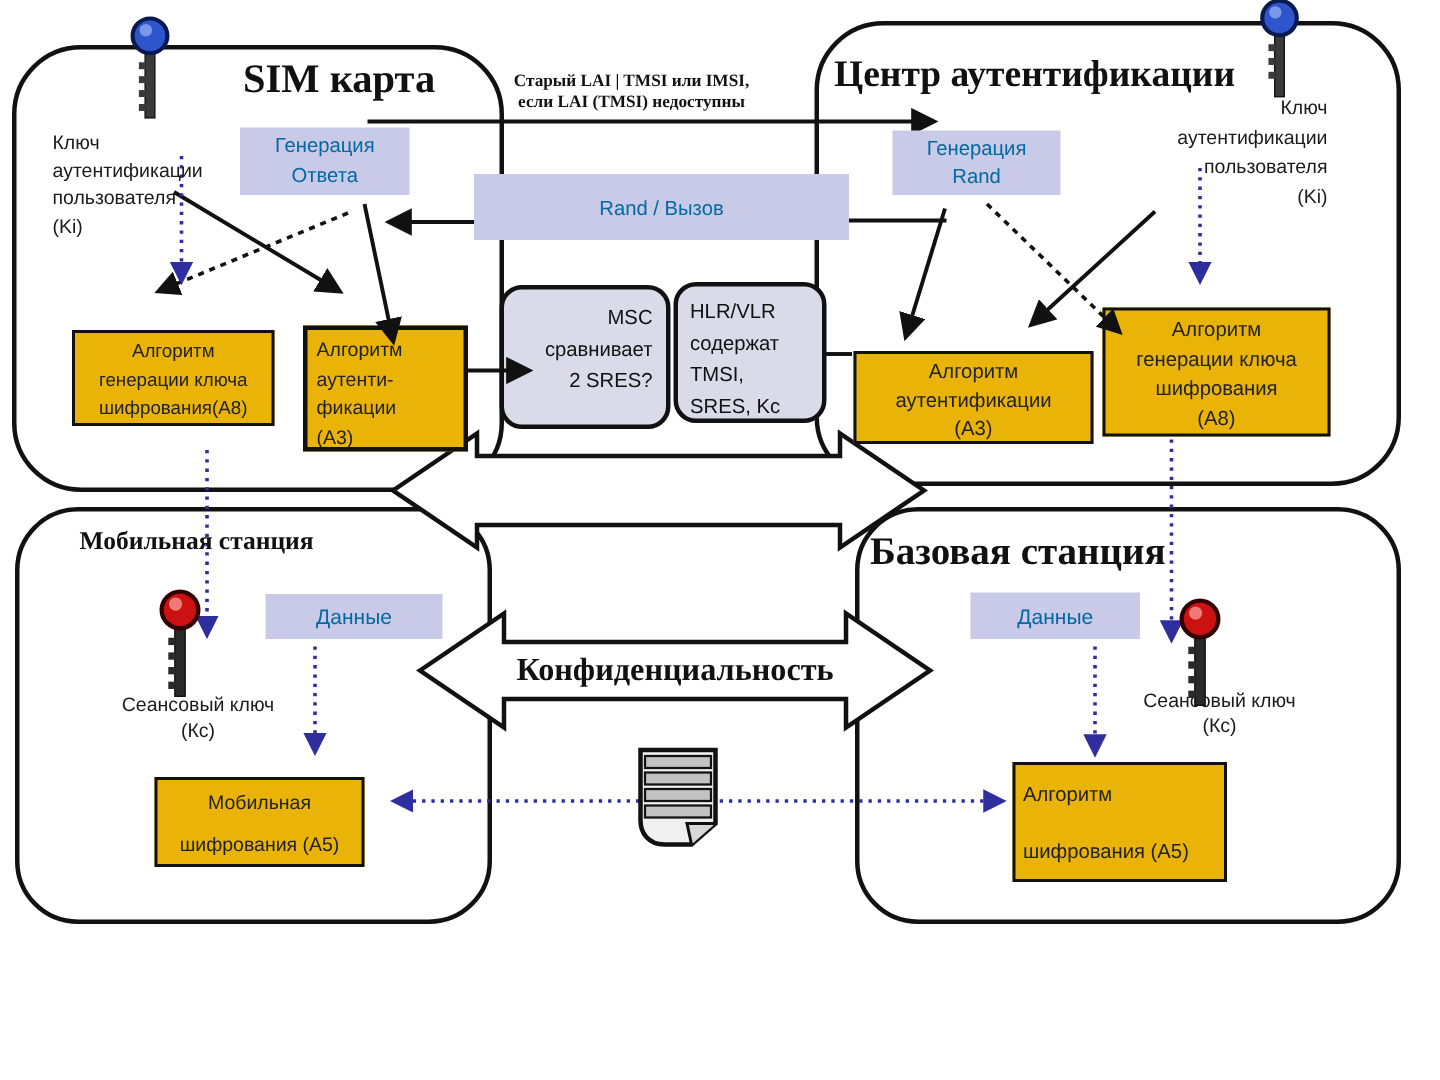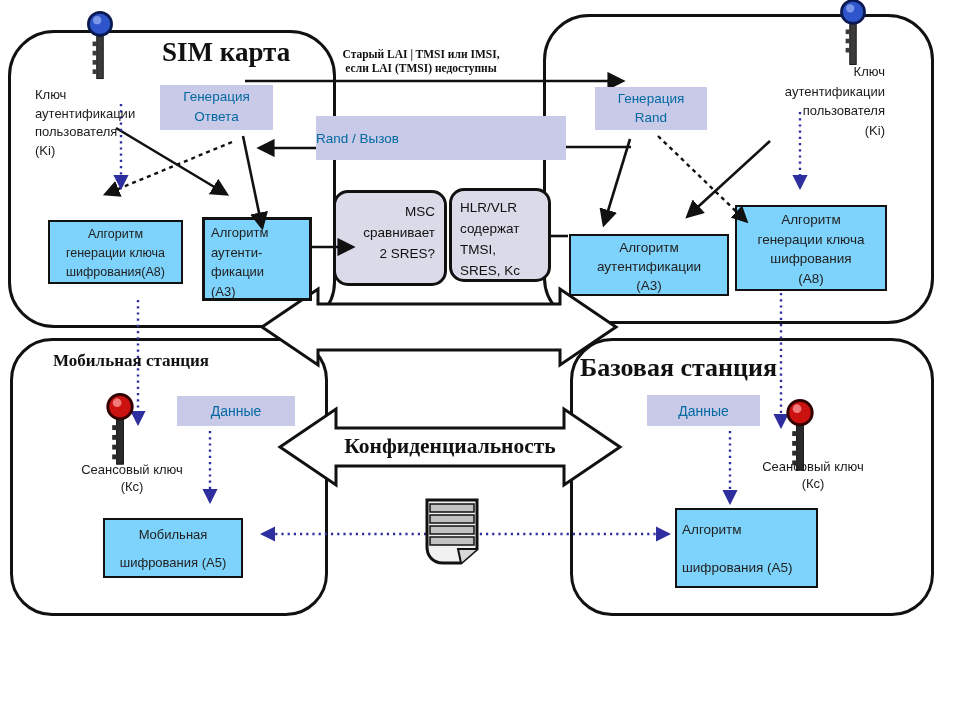--- a/index.html
+++ b/index.html
@@ -6,21 +6,21 @@
   #canvas{position:relative;width:960px;height:640px;background:#fff;overflow:hidden;
           font-family:"Liberation Sans",sans-serif;color:#111;}
   .abs{position:absolute;}
   .panel{position:absolute;border:3px solid #111;border-radius:46px;background:#fff;z-index:1;}
   svg.layer{position:absolute;left:0;top:0;z-index:2;}
   svg.layer-top{position:absolute;left:0;top:0;z-index:4;}
   .z3{z-index:3;}
   .title{font-family:"Liberation Serif",serif;font-weight:bold;color:#111;white-space:nowrap;}
   .lav{background:#c9c9e8;color:#0369a1;text-align:center;}
   .corebox{background:#dadae9;border:3px solid #111;border-radius:15px;font-size:13.5px;line-height:21px;}
-  .ybox{background:#7dd3fc;border:2.5px solid #111;font-size:13px;color:#222;}
+  .ybox{background:#eab308;border:2.5px solid #111;font-size:13px;color:#222;}
   .small{font-size:13px;line-height:19px;color:#1b1b1b;}
   .serifsmall{font-family:"Liberation Serif",serif;font-weight:bold;font-size:11.5px;line-height:14px;text-align:center;}
   .banner{font-family:"Liberation Serif",serif;font-weight:bold;font-size:21.5px;text-align:center;color:#111;}
   .ln{stroke:#111;stroke-width:2.6;fill:none;}
   .lnd{stroke:#111;stroke-width:2.4;fill:none;stroke-dasharray:4 4;}
   .lnb{stroke:#2e2e9e;stroke-width:2.4;fill:none;stroke-dasharray:2.2 4;}
   .blockarrow{fill:#fff;stroke:#111;stroke-width:3;}
 </style>
 </head>
 <body>
@@ -58,20 +58,21 @@
     <line class="lnb" x1="781" y1="293" x2="781" y2="426" marker-end="url(#mbl)"></line>
     <line class="lnb" x1="210" y1="431" x2="210" y2="501" marker-end="url(#mbl)"></line>
     <line class="lnb" x1="730" y1="431" x2="730" y2="502" marker-end="url(#mbl)"></line>
     <line class="lnb" x1="668" y1="534" x2="263" y2="534" marker-start="url(#mbl)" marker-end="url(#mbl)"></line>
 
     <polygon class="blockarrow" points="262,327 318,289 318,304 560,304 560,289 616,327 560,365 560,350 318,350 318,365"></polygon>
     <polygon class="blockarrow" points="280,447 336,409 336,428 564,428 564,409 620,447 564,485 564,466 336,466 336,485"></polygon>
   </svg>
 
   <div class="abs title z3" style="left:162px;top:37px;font-size:27px;">SIM карта</div>
+  <div class="abs title z3" style="left:556px;top:36px;font-size:25px;">Центр аутентификации</div>
   <div class="abs title z3" style="left:53px;top:351px;font-size:17px;">Мобильная станция</div>
   <div class="abs title z3" style="left:580px;top:353px;font-size:26px;">Базовая станция</div>
 
   <div class="abs serifsmall z3" style="left:336px;top:47px;width:170px;">
     <div>Старый LAI | TMSI или IMSI,</div>
     <div>если LAI (TMSI) недоступны</div>
   </div>
 
   <div class="abs small z3" style="left:35px;top:86px;width:132px;text-align:left;line-height:18.5px;">
     <div>Ключ</div>
@@ -83,21 +84,21 @@
     <div>Ключ</div>
     <div>аутентификации</div>
     <div>пользователя</div>
     <div>(Ki)</div>
   </div>
 
   <div class="abs lav z3" style="left:160px;top:85px;width:113px;height:43px;font-size:13.5px;line-height:20px;padding-top:2px;">
     <div>Генерация</div>
     <div>Ответа</div>
   </div>
-  <div class="abs lav z3" style="left:316px;top:116px;width:250px;height:44px;display:flex;align-items:center;font-size:13.5px;">
+  <div class="abs lav z3" style="left:316px;top:116px;width:250px;height:44px;display:flex;align-items:center;justify-content:center;font-size:13.5px;">
     <span>Rand / Вызов</span>
   </div>
   <div class="abs lav z3" style="left:595px;top:87px;width:112px;height:41px;font-size:13.5px;line-height:19px;padding-top:2px;">
     <div>Генерация</div>
     <div>Rand</div>
   </div>
   <div class="abs lav z3" style="left:177px;top:396px;width:118px;height:30px;display:flex;align-items:center;justify-content:center;font-size:14px;">
     <span>Данные</span>
   </div>
   <div class="abs lav z3" style="left:647px;top:395px;width:113px;height:31px;display:flex;align-items:center;justify-content:center;font-size:14px;">

